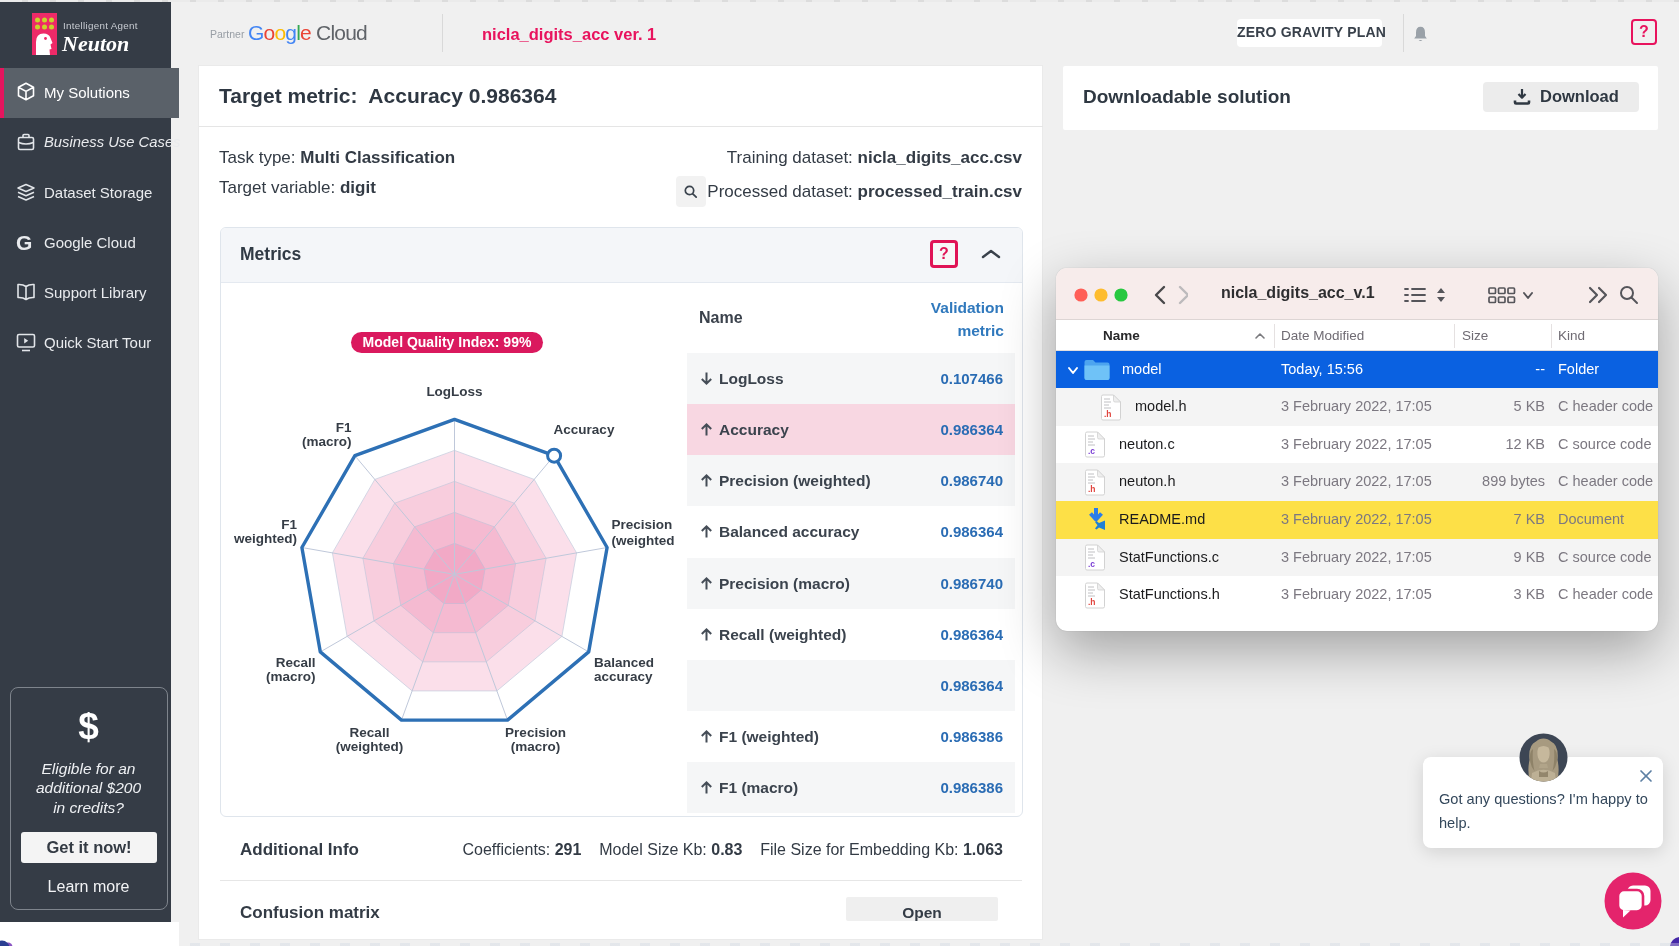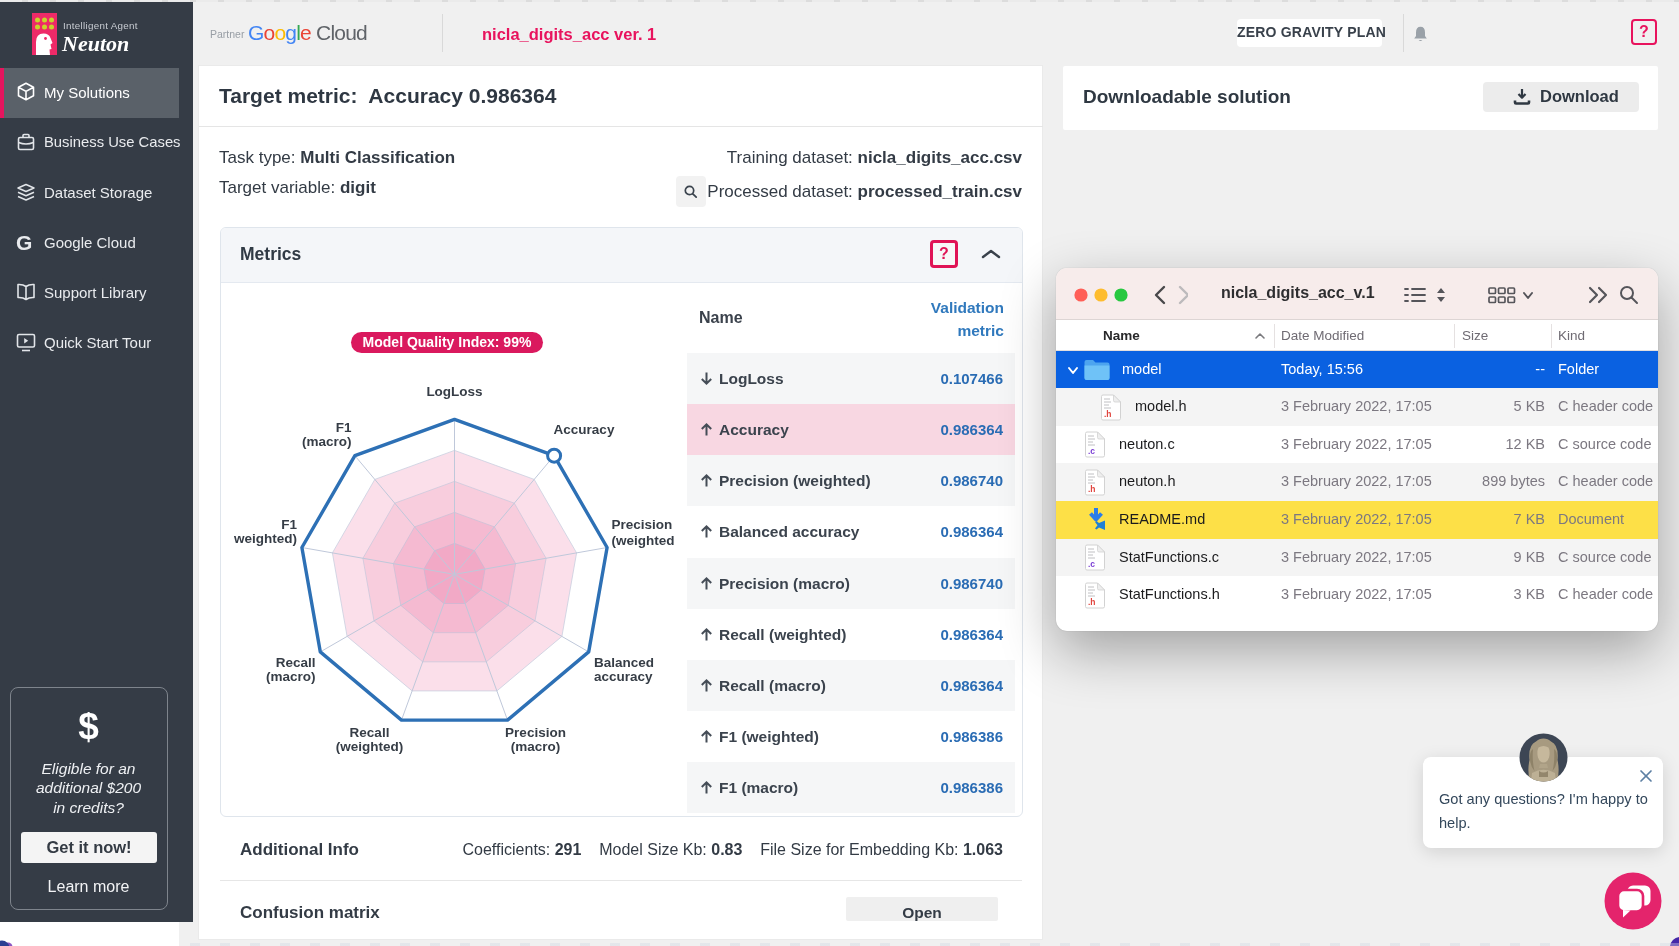--- a/index.html
+++ b/index.html
@@ -6,21 +6,21 @@
   html,body { width:1679px; height:946px; }
   body { position:relative; background:#f0f0f0; font-family:"Liberation Sans",sans-serif; overflow:hidden; }
   .abs { position:absolute; white-space:nowrap; }
   .b { font-weight:bold; }
 </style>
 </head>
 <body>
 
 <div class="abs" style="left:0;top:0;width:1679px;height:2px;background:repeating-linear-gradient(90deg,#ebebeb 0 22px,#dcdcdc 22px 28px);"></div>
 
-<div class="abs" style="left:0;top:2px;width:193px;height:920px;background:#353c46;">
+<div class="abs" style="left:0;top:2px;width:171px;height:920px;background:#353c46;">
 
   <svg class="abs" style="left:32px;top:11px;" width="26" height="43" viewBox="0 0 26 43">
     <rect x="0" y="0" width="25" height="42" fill="#ee2a68"></rect>
     <g fill="#c9d42b">
       <circle cx="5.5" cy="7" r="2.5"></circle>
         <circle cx="12.5" cy="7" r="2.5"></circle>
         <circle cx="19.5" cy="7" r="2.5"></circle>
       <circle cx="5.5" cy="14" r="2.5"></circle>
         <circle cx="12.5" cy="14" r="2.5"></circle>
         <circle cx="19.5" cy="14" r="2.5"></circle>
@@ -35,21 +35,21 @@
   <svg class="abs" style="left:17px;top:80px;" width="18" height="19" viewBox="0 0 18 19">
     <path d="M9 1.2 L16.5 5.2 L16.5 13.8 L9 17.8 L1.5 13.8 L1.5 5.2 Z M1.5 5.2 L9 9.4 L16.5 5.2 M9 9.4 L9 17.8" fill="none" stroke="#ffffff" stroke-width="1.6" stroke-linejoin="round"></path>
   </svg>
   <div class="abs" style="left:44px;top:82px;font-size:15px;color:#ffffff;">My Solutions</div>
 
   <svg class="abs" style="left:17px;top:131px;" width="18" height="18" viewBox="0 0 18 18">
     <rect x="1.5" y="4.5" width="15" height="12" rx="1.5" fill="none" stroke="#e2e5e9" stroke-width="1.6"></rect>
     <path d="M6 4.5 L6 2.5 Q6 1.5 7 1.5 L11 1.5 Q12 1.5 12 2.5 L12 4.5" fill="none" stroke="#e2e5e9" stroke-width="1.6"></path>
     <path d="M1.5 9.5 Q9 12.5 16.5 9.5" fill="none" stroke="#e2e5e9" stroke-width="1.4"></path>
   </svg>
-  <div class="abs" style="left:44px;top:132px;font-size:14.8px;color:#e9ebee;">Business Use Cases</div>
+  <div class="abs" style="left:44px;top:132px;font-size:14.8px;color:#e9ebee;font-style:italic;">Business Use Cases</div>
 
   <svg class="abs" style="left:16px;top:181px;" width="20" height="19" viewBox="0 0 20 19">
     <path d="M10 1.5 L18 5 L10 8.5 L2 5 Z" fill="none" stroke="#e2e5e9" stroke-width="1.5" stroke-linejoin="round"></path>
     <path d="M2 9.3 L10 12.8 L18 9.3" fill="none" stroke="#e2e5e9" stroke-width="1.5" stroke-linejoin="round"></path>
     <path d="M2 13.5 L10 17 L18 13.5" fill="none" stroke="#e2e5e9" stroke-width="1.5" stroke-linejoin="round"></path>
   </svg>
   <div class="abs" style="left:44px;top:182px;font-size:15px;color:#e9ebee;">Dataset Storage</div>
 
   <div class="abs" style="left:16px;top:229px;font-size:21px;font-weight:bold;color:#e9ebee;">G</div>
   <div class="abs" style="left:44px;top:232px;font-size:15px;color:#e9ebee;">Google Cloud</div>
@@ -193,23 +193,20 @@
       </svg>Precision (macro)</span>
     <span class="val">0.986740</span>
   </div>
 <div class="mrow" style="top:608.7px;background:#ffffff;">
     <span class="lab"><svg width="15" height="15" viewBox="0 0 15 15" style="vertical-align:-2px;margin-right:5px;">
         <path d="M7.5 13.5 L7.5 2.5 M2.8 7 L7.5 2.3 L12.2 7" fill="none" stroke="#454d57" stroke-width="2"></path>
       </svg>Recall (weighted)</span>
     <span class="val">0.986364</span>
   </div>
 <div class="mrow" style="top:659.9px;background:#f5f6f7;">
-    <span class="lab"><svg width="15" height="15" viewBox="0 0 15 15" style="vertical-align:-2px;margin-right:5px;">
-        <path d="M7.5 13.5 L7.5 2.5 M2.8 7 L7.5 2.3 L12.2 7" fill="none" stroke="#454d57" stroke-width="2"></path>
-      </svg>Recall (macro)</span>
     <span class="val">0.986364</span>
   </div>
 <div class="mrow" style="top:711.1px;background:#ffffff;">
     <span class="lab"><svg width="15" height="15" viewBox="0 0 15 15" style="vertical-align:-2px;margin-right:5px;">
         <path d="M7.5 13.5 L7.5 2.5 M2.8 7 L7.5 2.3 L12.2 7" fill="none" stroke="#454d57" stroke-width="2"></path>
       </svg>F1 (weighted)</span>
     <span class="val">0.986386</span>
   </div>
 <div class="mrow" style="top:762.3px;background:#f5f6f7;">
     <span class="lab"><svg width="15" height="15" viewBox="0 0 15 15" style="vertical-align:-2px;margin-right:5px;">

